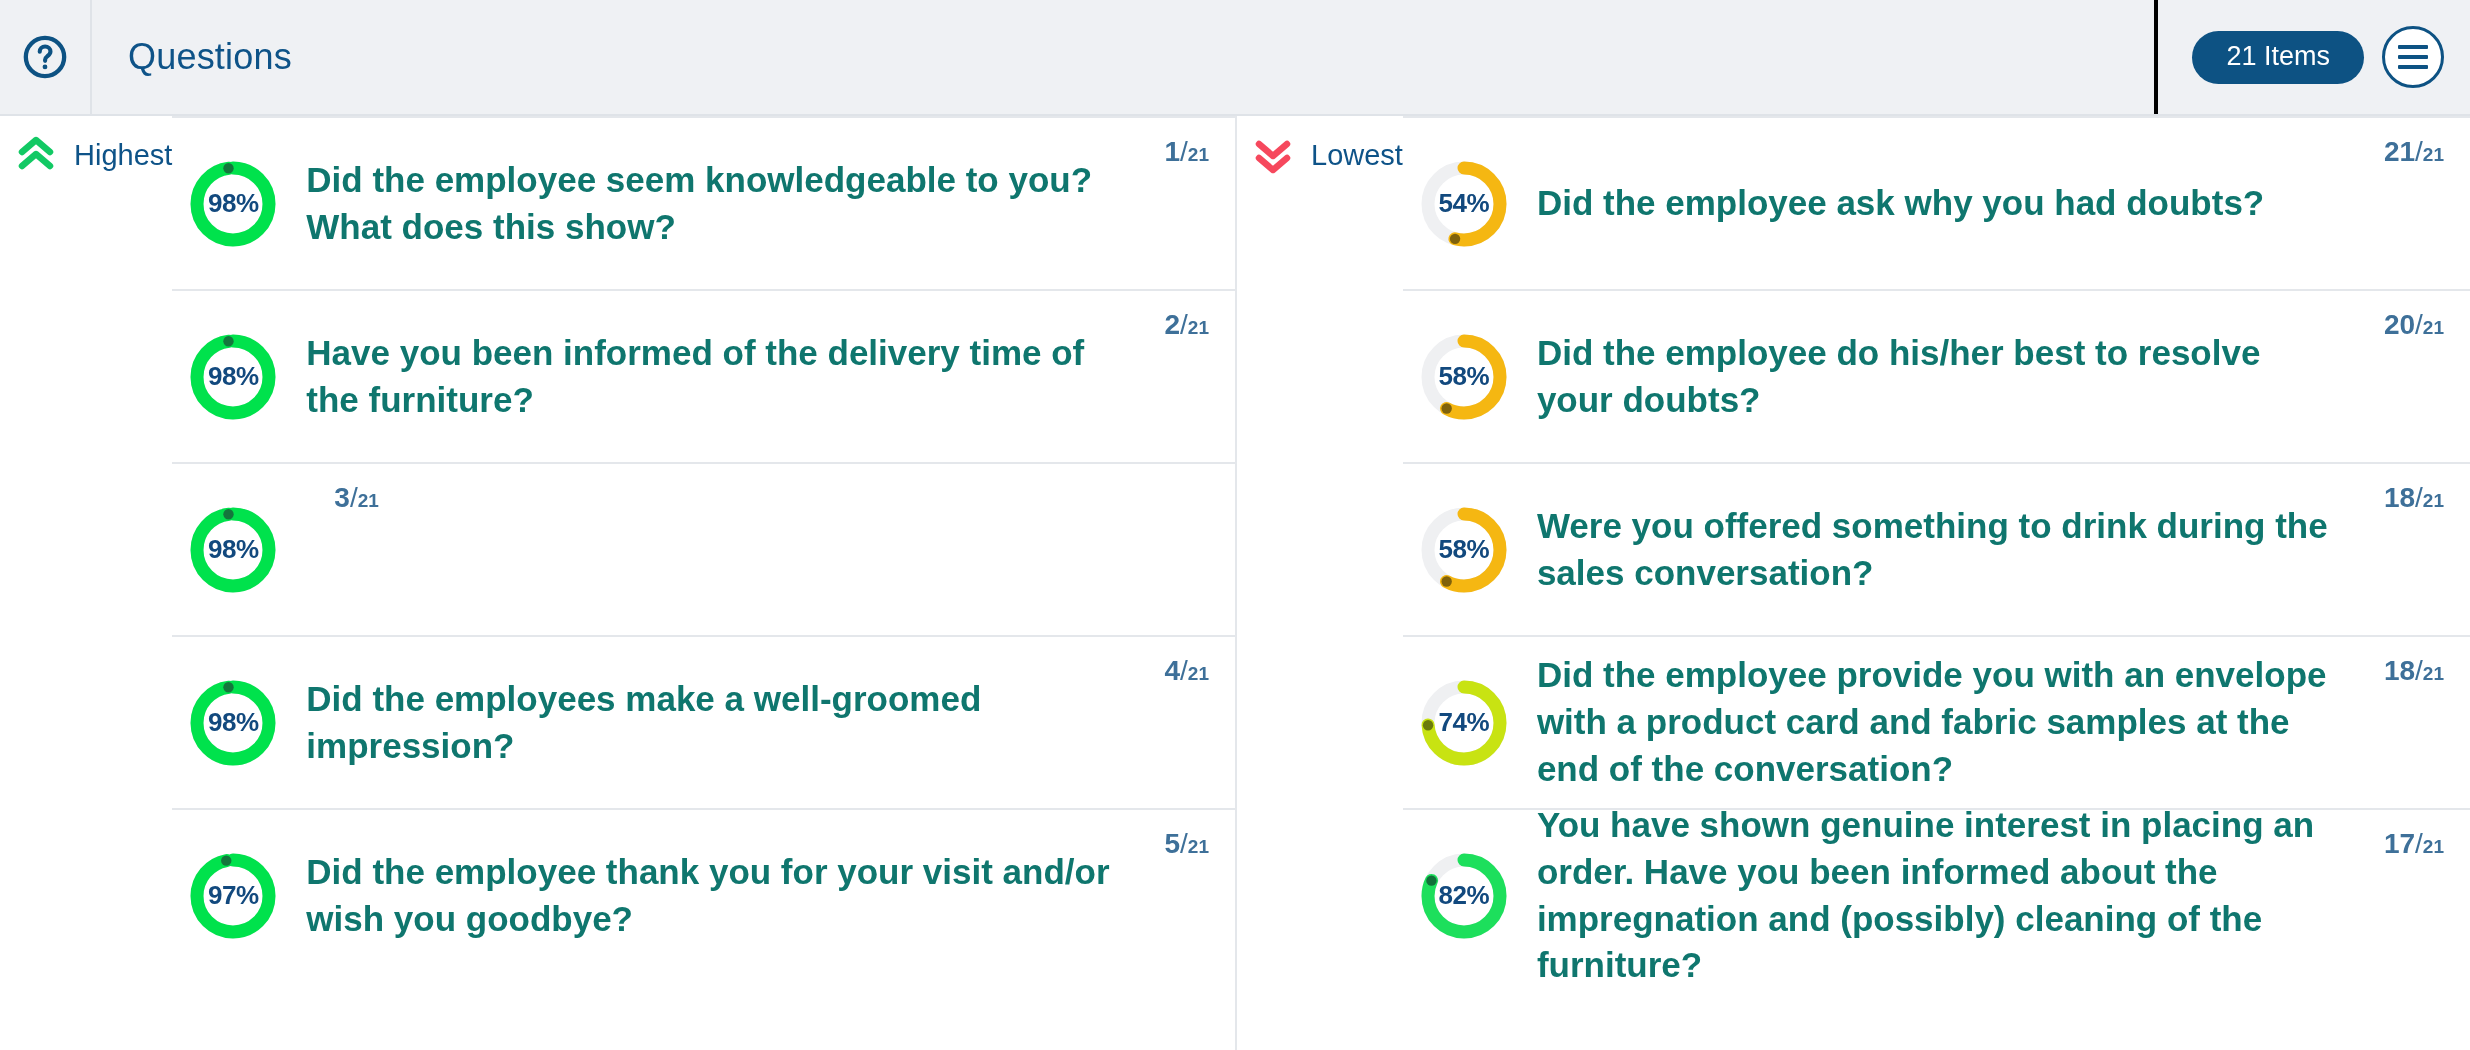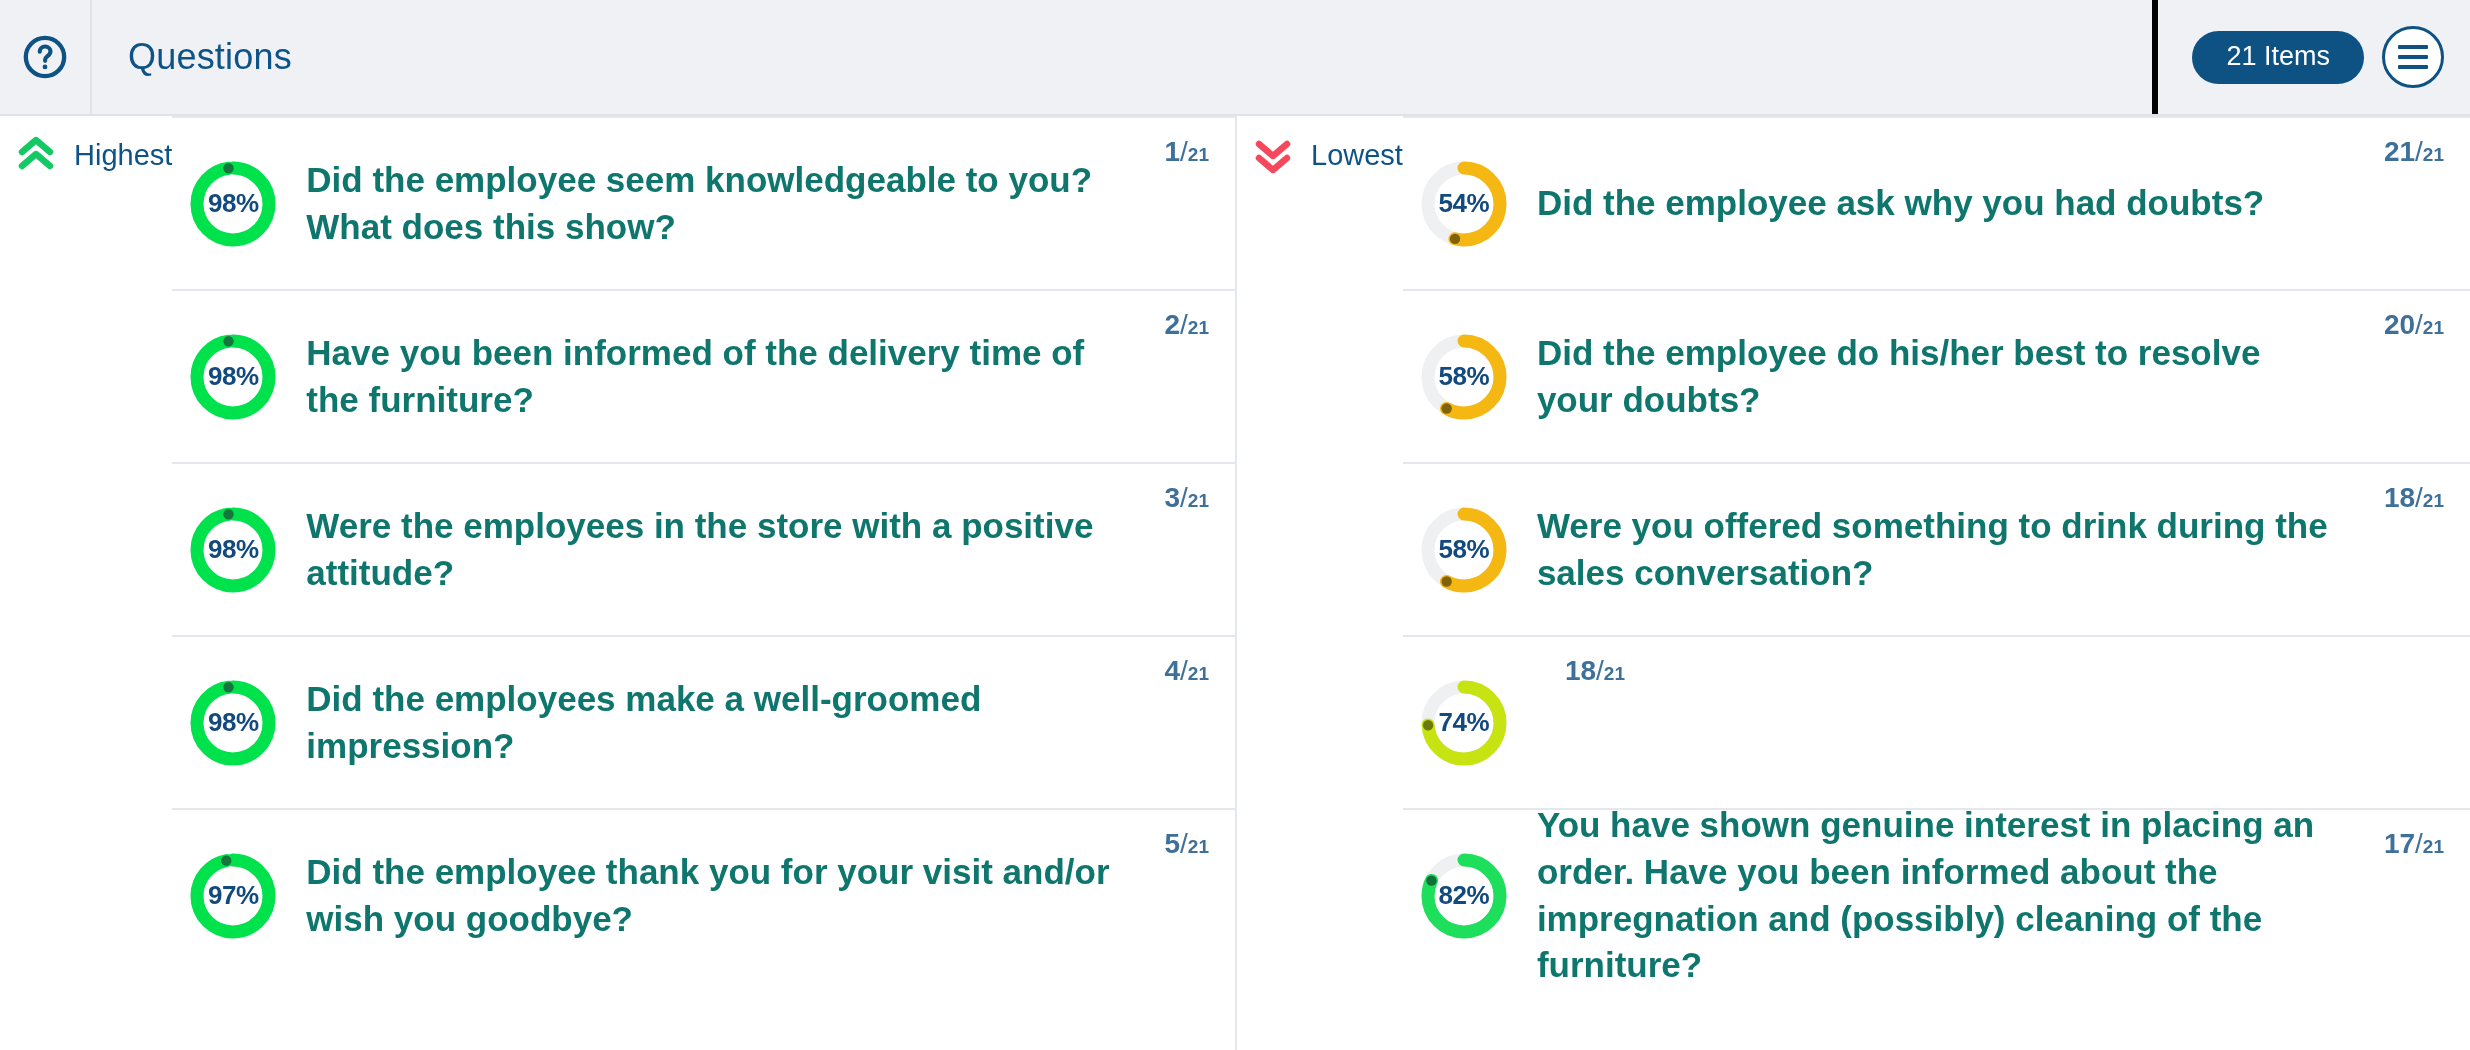--- a/index.html
+++ b/index.html
@@ -32,21 +32,21 @@
   }
   .header-title {
     font-size: 36px;
     color: #0e5388;
     font-weight: 400;
     letter-spacing: .2px;
   }
   .header-right-cell {
     display: flex; align-items: center; gap: 18px;
     padding: 0 26px 0 34px;
-    border-left: 6px solid #000000;
+    border-left: 4px solid #000000;
   }
   .items-badge {
     background: #0d5283;
     color: #ffffff;
     border-radius: 999px;
     font-size: 27px;
     padding: 12px 34px 14px;
     white-space: nowrap;
     line-height: 1;
   }
@@ -200,21 +200,20 @@
         <div class="q-row">
       <div class="gauge-wrap">
 
   <svg class="gauge-svg" viewBox="0 0 94 94">
     <circle cx="47" cy="47" r="36" fill="none" stroke="#eff0f2" stroke-width="13"></circle>
     <circle cx="47" cy="47" r="36" fill="none" stroke="#00e24c" stroke-width="13" stroke-linecap="round" stroke-dasharray="221.6707776372958 226.1946710584651" transform="rotate(-90 47 47)"></circle>
     <circle cx="42.488003591685064" cy="11.283870752678794" r="5.2" fill="#14763c"></circle>
   </svg>
         <div class="gauge-label">98%</div>
       </div>
-      <div class="q-text">Were the employees in the store with a positive attitude?</div>
       <div class="rank"><span class="num">3</span><span class="slash">/</span><span class="den">21</span></div>
     </div>
         <div class="q-row">
       <div class="gauge-wrap">
 
   <svg class="gauge-svg" viewBox="0 0 94 94">
     <circle cx="47" cy="47" r="36" fill="none" stroke="#eff0f2" stroke-width="13"></circle>
     <circle cx="47" cy="47" r="36" fill="none" stroke="#00e24c" stroke-width="13" stroke-linecap="round" stroke-dasharray="221.6707776372958 226.1946710584651" transform="rotate(-90 47 47)"></circle>
     <circle cx="42.488003591685064" cy="11.283870752678794" r="5.2" fill="#14763c"></circle>
   </svg>
@@ -289,20 +288,21 @@
         <div class="q-row">
       <div class="gauge-wrap">
 
   <svg class="gauge-svg" viewBox="0 0 94 94">
     <circle cx="47" cy="47" r="36" fill="none" stroke="#eff0f2" stroke-width="13"></circle>
     <circle cx="47" cy="47" r="36" fill="none" stroke="#c8e312" stroke-width="13" stroke-linecap="round" stroke-dasharray="167.38405658326417 226.1946710584651" transform="rotate(-90 47 47)"></circle>
     <circle cx="11.071037776582223" cy="49.260458703055306" r="5.2" fill="#6b7a0b"></circle>
   </svg>
         <div class="gauge-label">74%</div>
       </div>
+      <div class="q-text">Did the employee provide you with an envelope with a product card and fabric samples at the end of the conversation?</div>
       <div class="rank"><span class="num">18</span><span class="slash">/</span><span class="den">21</span></div>
     </div>
         <div class="q-row">
       <div class="gauge-wrap">
 
   <svg class="gauge-svg" viewBox="0 0 94 94">
     <circle cx="47" cy="47" r="36" fill="none" stroke="#eff0f2" stroke-width="13"></circle>
     <circle cx="47" cy="47" r="36" fill="none" stroke="#1ddf5c" stroke-width="13" stroke-linecap="round" stroke-dasharray="185.4796302679414 226.1946710584651" transform="rotate(-90 47 47)"></circle>
     <circle cx="14.426226111223293" cy="31.671945503657398" r="5.2" fill="#11703a"></circle>
   </svg>

